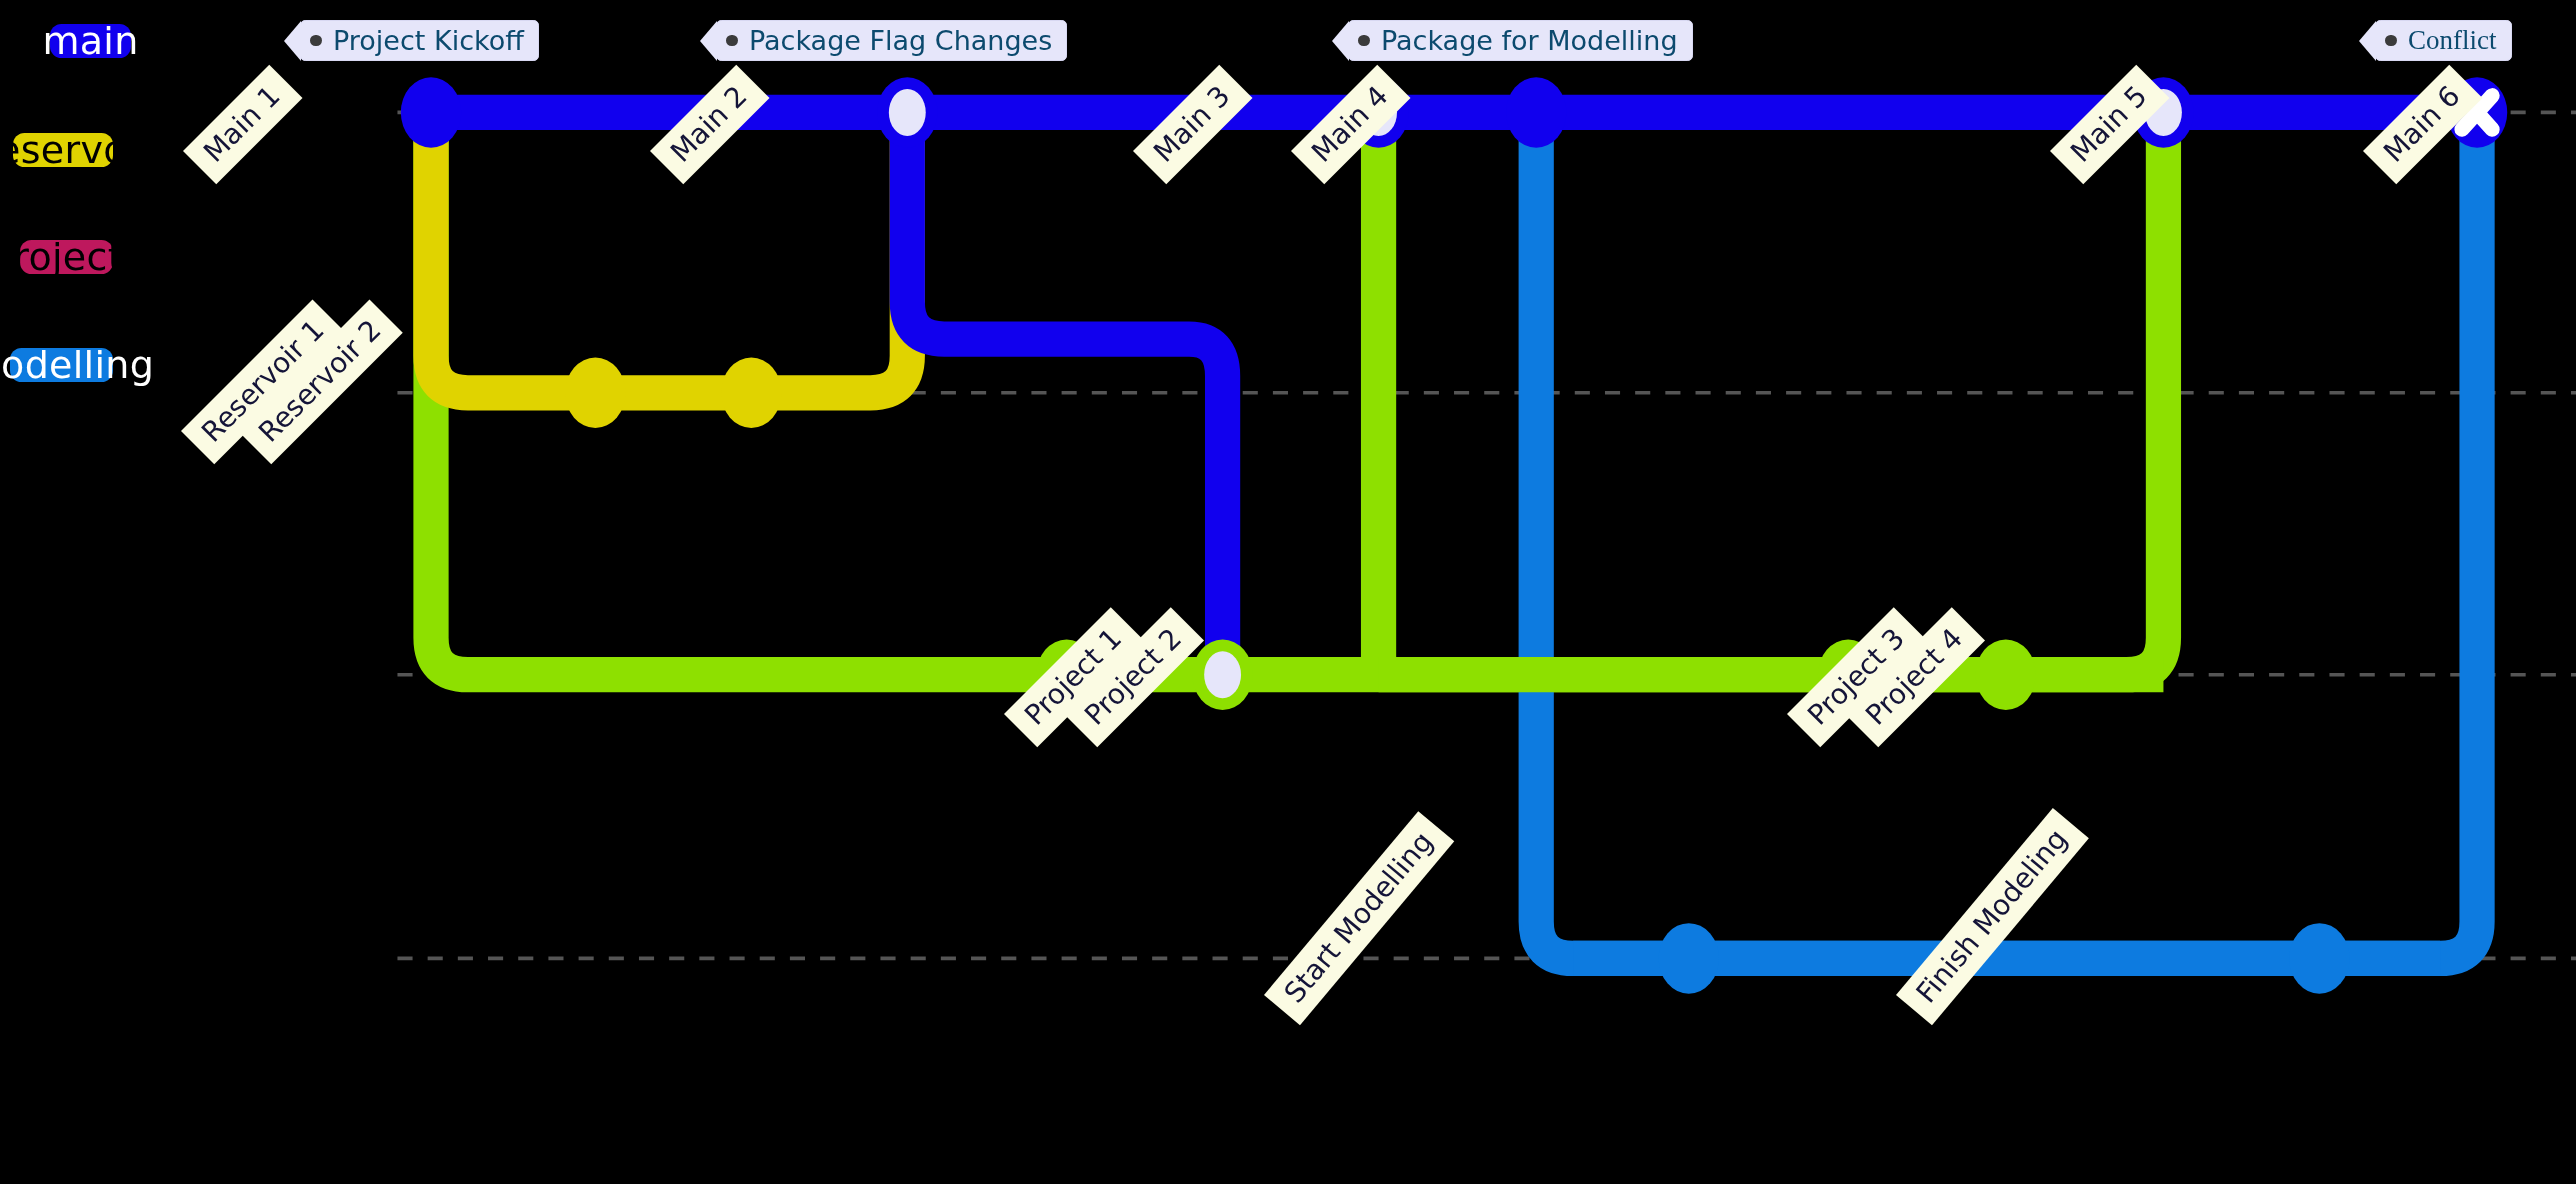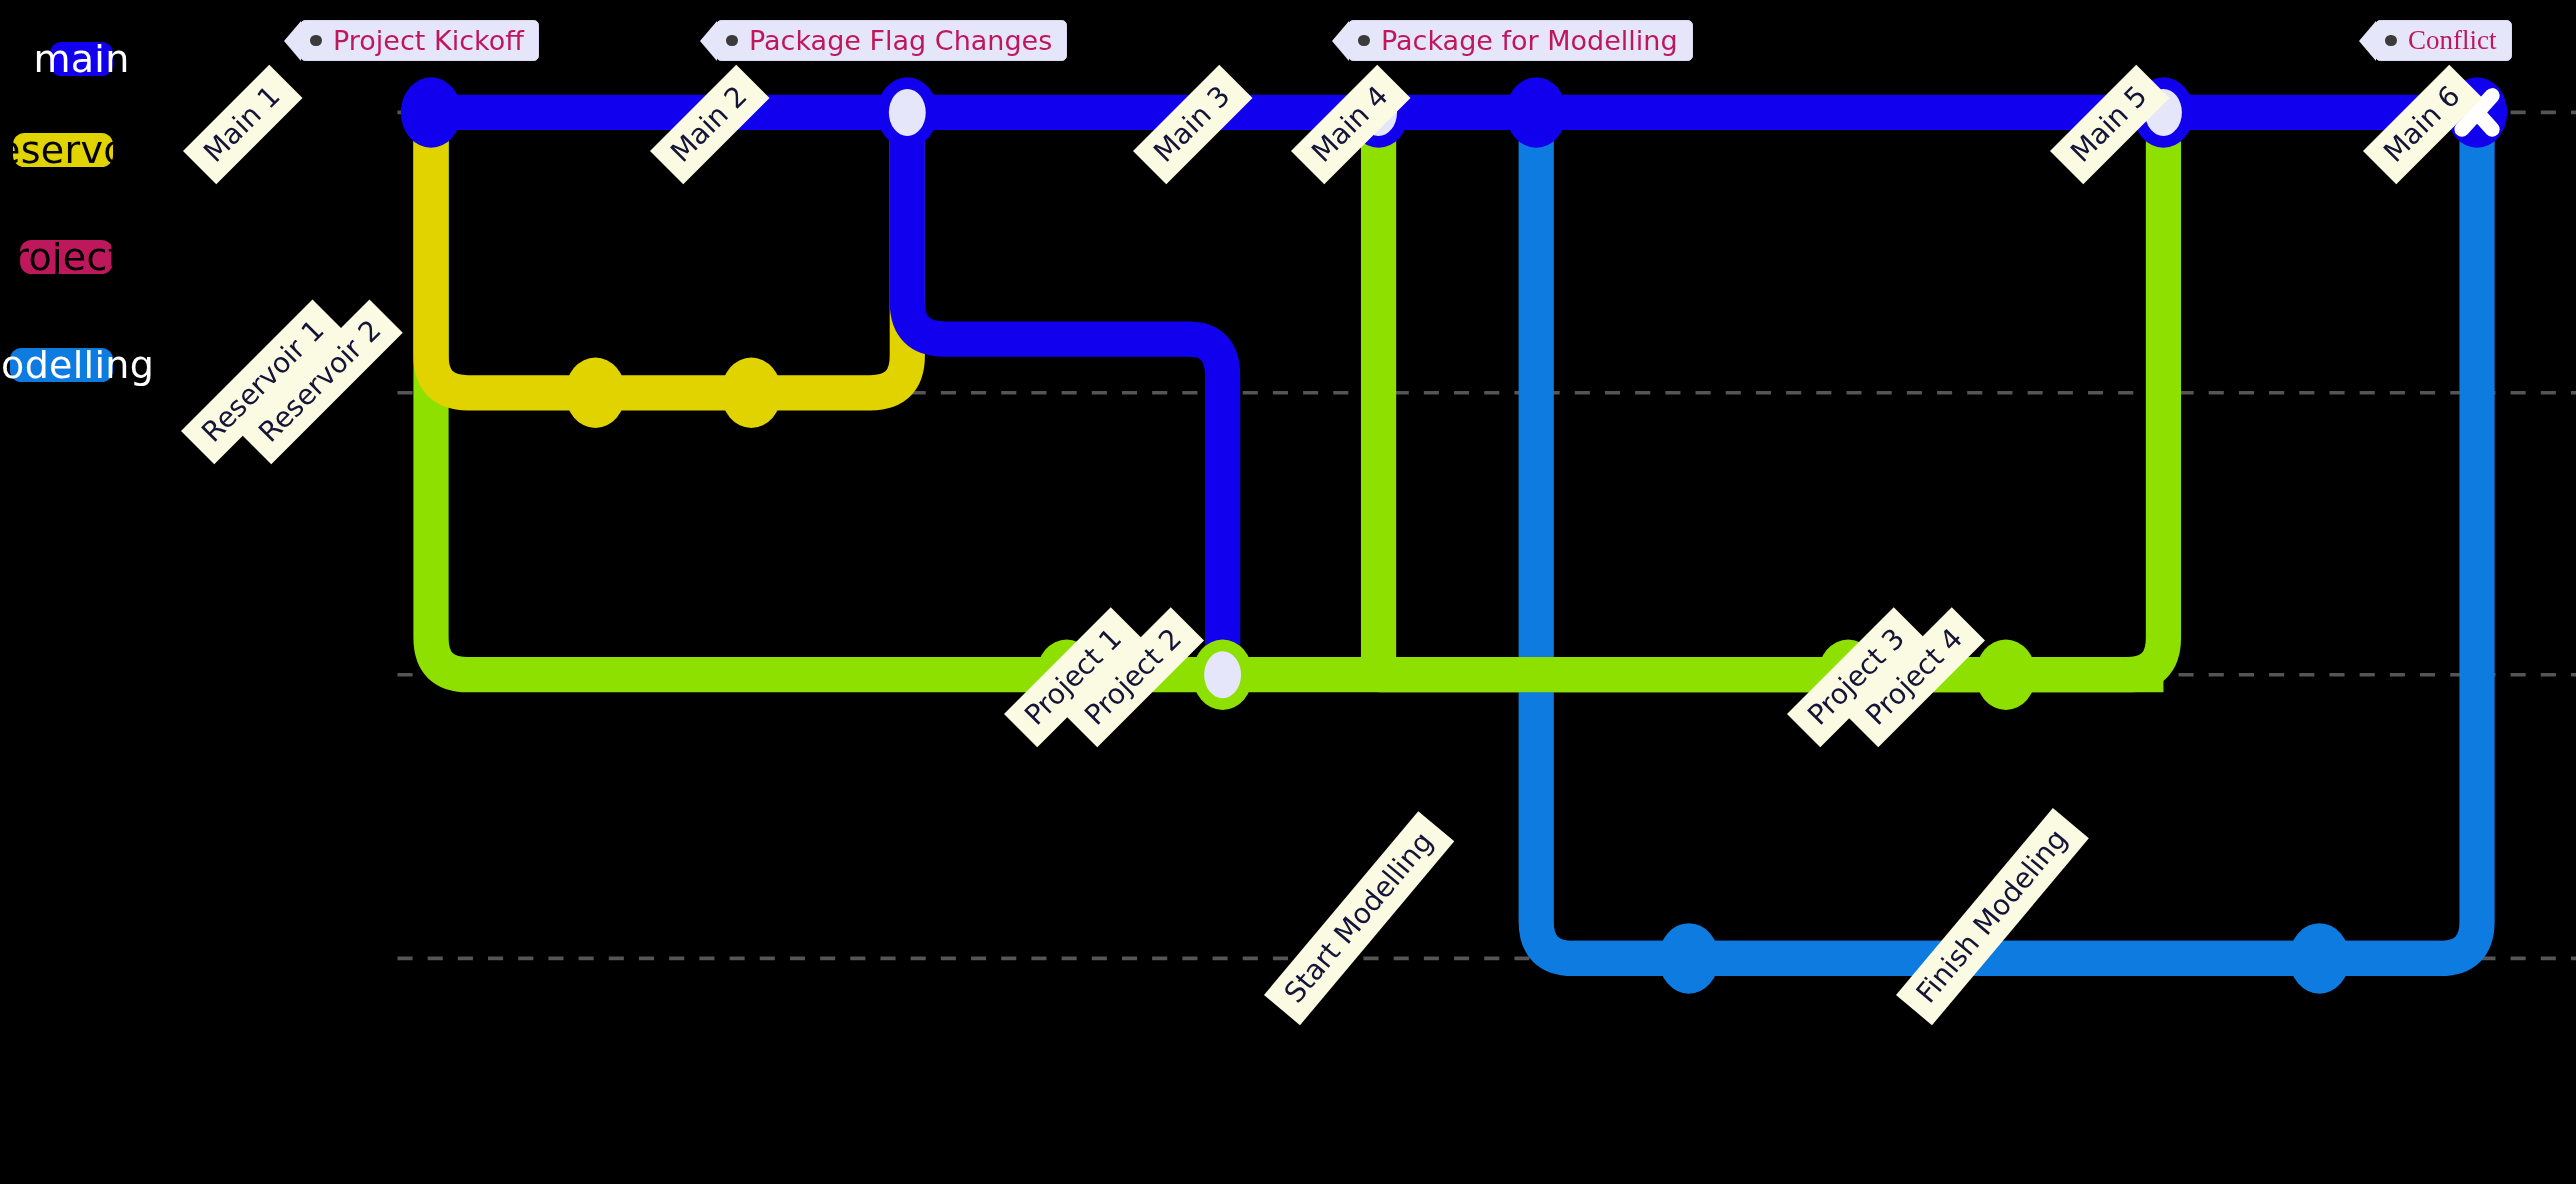--- a/index.html
+++ b/index.html
@@ -16,21 +16,21 @@
     border-radius:11.5px;box-sizing:border-box;padding:0 14px;
     font-size:38px;letter-spacing:0.3px;white-space:nowrap;line-height:1;
   }
 
   
   .commit-tag{
     position:absolute;display:flex;align-items:center;
     background:#e6e6fa;border:1.9px solid #d8d8f2;
     border-radius:5.1px;height:41px;padding:0 14px 0 9px;
     box-sizing:border-box;white-space:nowrap;
-    font-size:27px;color:#be185d;line-height:1;
+    font-size:27px;color:#0c4a6e;line-height:1;
   }
   .commit-tag .tag-dot{
     width:11.5px;height:11.5px;border-radius:50%;background:#3b3b3b;
     margin-right:11.5px;flex:0 0 auto;
   }
   .commit-tag .tag-point{
     position:absolute;left:-17px;top:50%;transform:translateY(-50%);
     width:0;height:0;border-top:20.4px solid transparent;
     border-bottom:20.4px solid transparent;border-right:17px solid #e6e6fa;
   }
@@ -106,21 +106,21 @@
       <ellipse cx="729" cy="402" rx="18" ry="21" fill="#8ee000"></ellipse>
       <ellipse cx="729" cy="402" rx="11" ry="14" fill="#e6e6fa"></ellipse>
       <ellipse cx="1102" cy="402" rx="18" ry="21" fill="#8ee000"></ellipse>
       <ellipse cx="1196" cy="402" rx="18" ry="21" fill="#8ee000"></ellipse>
 
       <ellipse cx="1007" cy="571" rx="18" ry="21" fill="#0d7be0"></ellipse>
       <ellipse cx="1383" cy="571" rx="18" ry="21" fill="#0d7be0"></ellipse>
     </g>
   </svg>
 
-  <div class="branch-pill" style="left:50px;top:42px;width:63px;height:34px;background:#1100ee;color:#fff;">
+  <div class="branch-pill" style="left:50px;top:24px;width:81px;height:34px;background:#1100ee;color:#fff;">
     <span>main</span>
   </div>
   <div class="branch-pill" style="left:12.8px;top:133px;width:100px;height:34px;background:#e0d300;color:#000;">
     <span>Reservoir</span>
   </div>
   <div class="branch-pill" style="left:20.4px;top:240px;width:93px;height:34px;background:#be185d;color:#000;">
     <span>Projects</span>
   </div>
   <div class="branch-pill" style="left:9.6px;top:348px;width:103px;height:34px;background:#0d7be0;color:#fff;">
     <span>Modelling</span>

